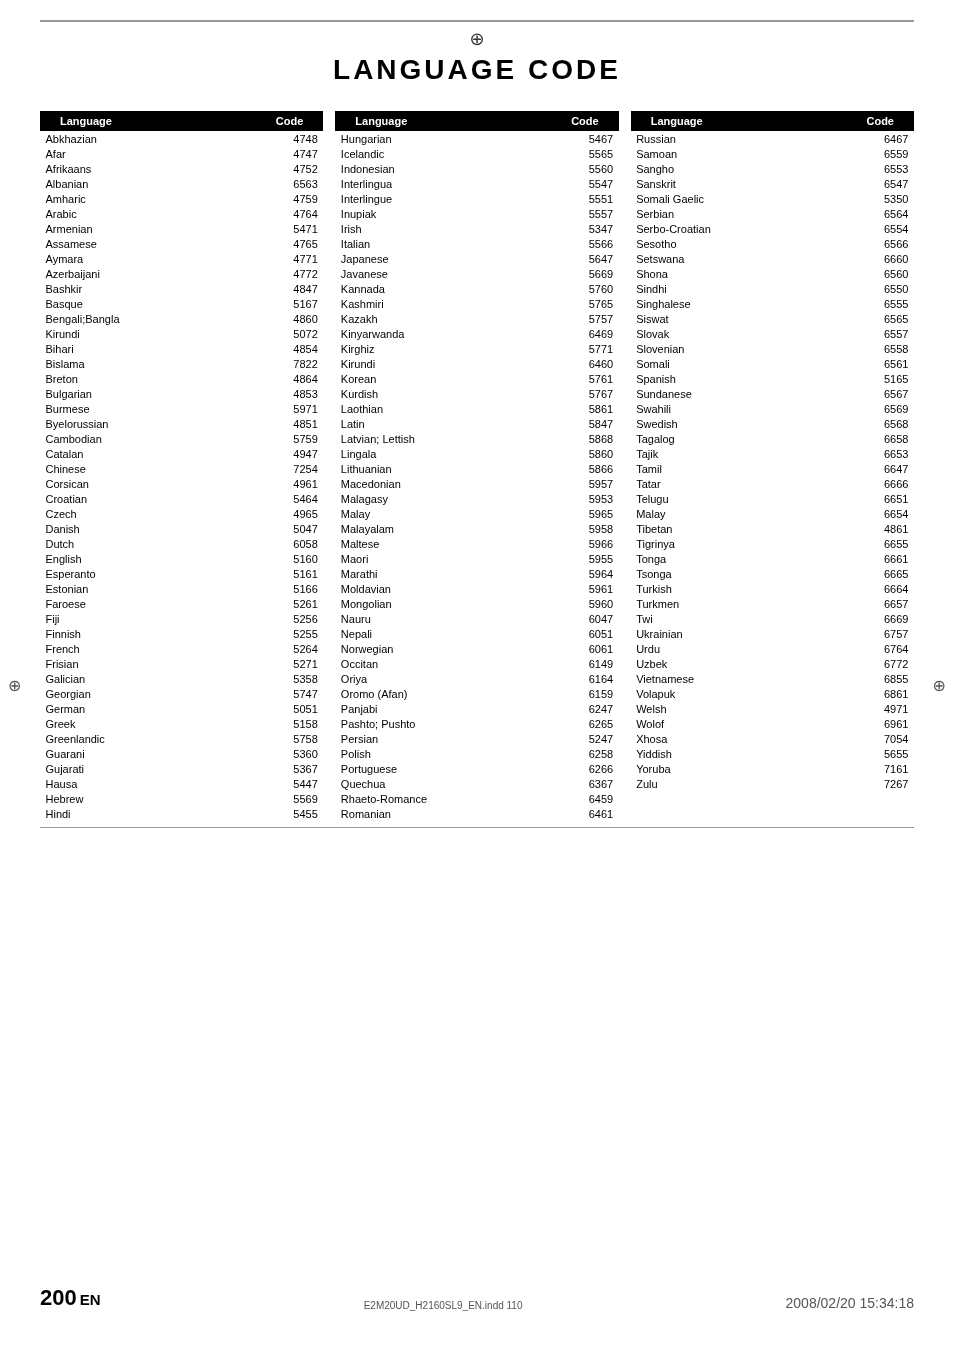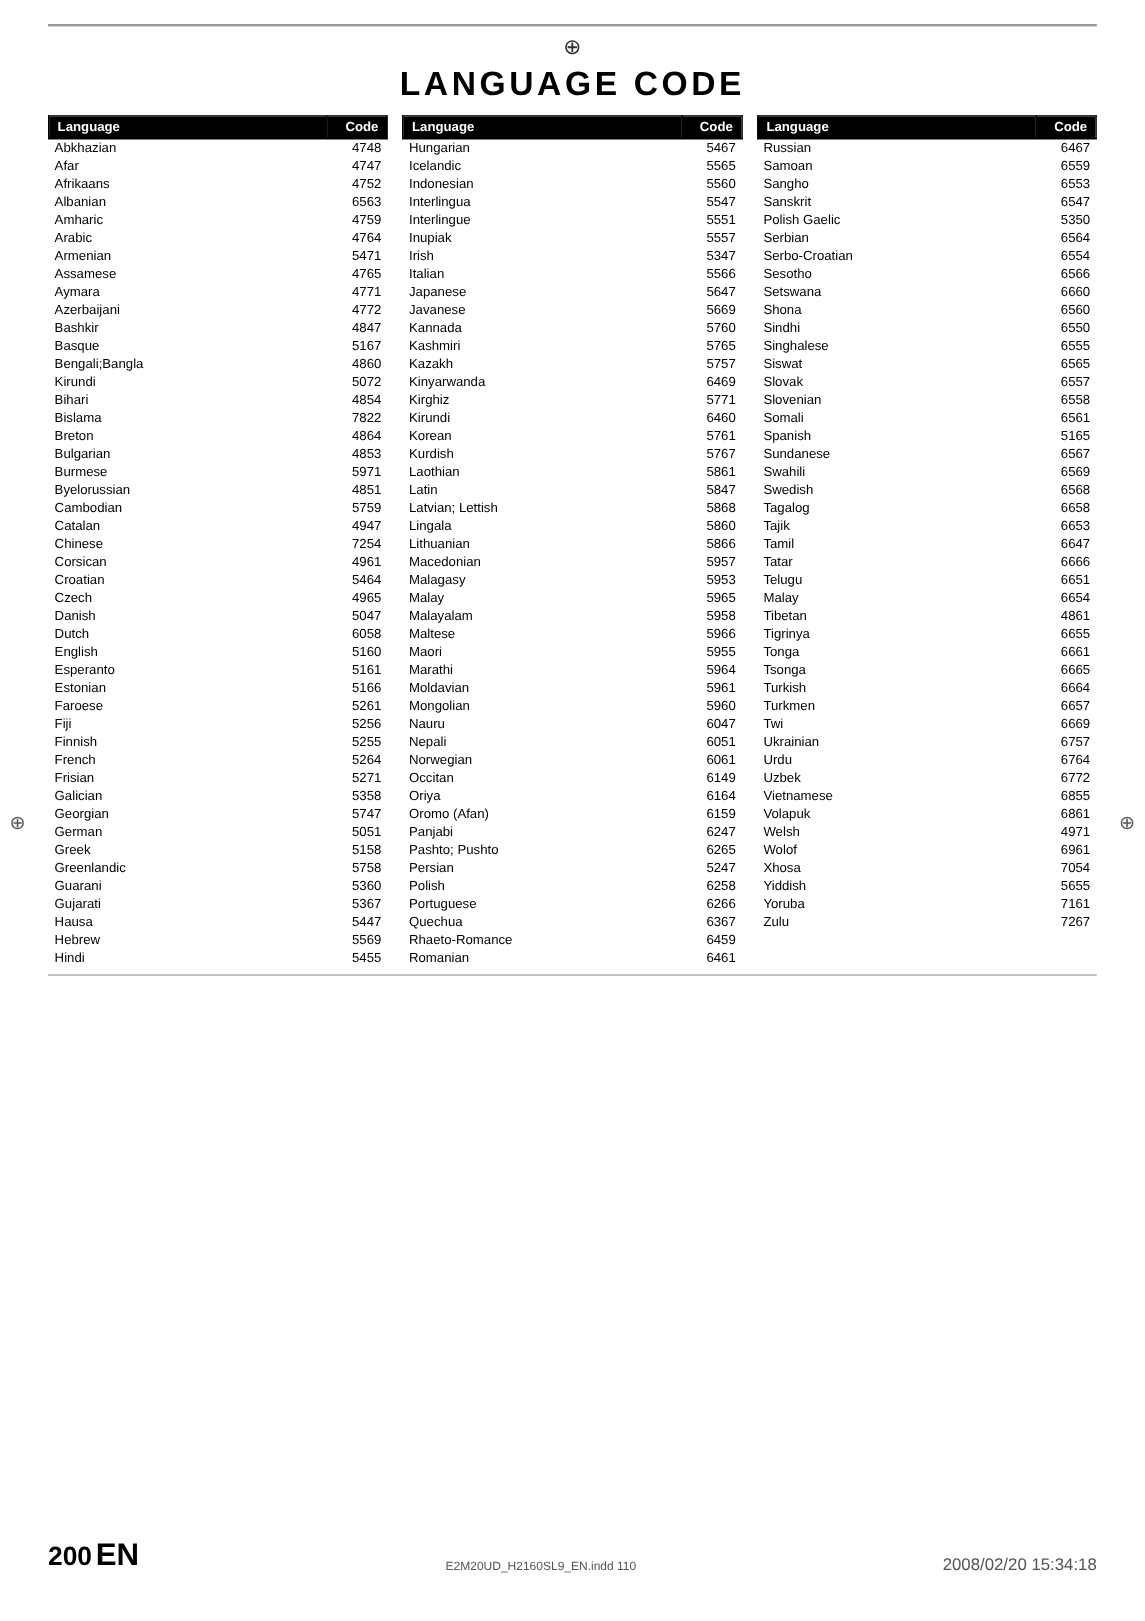--- a/index.html
+++ b/index.html
@@ -23,42 +23,42 @@
       text-align: center;
       font-size: 18px;
       margin-bottom: 4px;
       color: #333;
     }
     .page-title {
       text-align: center;
       font-size: 28px;
       font-weight: bold;
       letter-spacing: 3px;
-      margin-bottom: 10px;
+      margin-bottom: 25px;
       color: #000;
     }
     .columns-wrapper {
       display: flex;
       gap: 0;
       align-items: flex-start;
     }
     .col {
       flex: 1;
       border-collapse: collapse;
     }
     table {
       width: 100%;
       border-collapse: collapse;
     }
     th {
       background: #000;
       color: #fff;
       font-weight: bold;
       font-size: 11px;
-      padding: 3px 7px;
+      padding: 3px 19px;
       text-align: left;
       border: 1px solid #000;
     }
     th.code-col {
       text-align: right;
       width: 50px;
     }
     td {
       font-size: 11px;
       padding: 1.5px 5px;
@@ -535,21 +535,21 @@
             </tr>
             <tr>
               <td>Sangho</td>
               <td class="code-val">6553</td>
             </tr>
             <tr>
               <td>Sanskrit</td>
               <td class="code-val">6547</td>
             </tr>
             <tr>
-              <td>Polish Gaelic</td>
+              <td>Somali Gaelic</td>
               <td class="code-val">5350</td>
             </tr>
             <tr>
               <td>Serbian</td>
               <td class="code-val">6564</td>
             </tr>
             <tr>
               <td>Serbo-Croatian</td>
               <td class="code-val">6554</td>
             </tr>
@@ -706,21 +706,21 @@
     </div>
 
   </div>
 
   <div class="bottom-border"></div>
 
   <div class="footer">
     <div>
       <span style="font-size:22px;font-weight:bold;">200</span>
       <span style="font-size:22px;font-weight:bold;"> </span>
-      <span style="font-size:26px;font-weight:bold;">EN</span>
+      <span style="font-size:15px;font-weight:bold;">EN</span>
     </div>
     <div style="font-size:10px;color:#555;margin-top:48px;">E2M20UD_H2160SL9_EN.indd  110</div>
     <div style="font-size:14px;color:#555;">2008/02/20  15:34:18</div>
   </div>
 
   <div class="side-symbol-left">⊕</div>
   <div class="side-symbol-right">⊕</div>
 
 </div>
 

